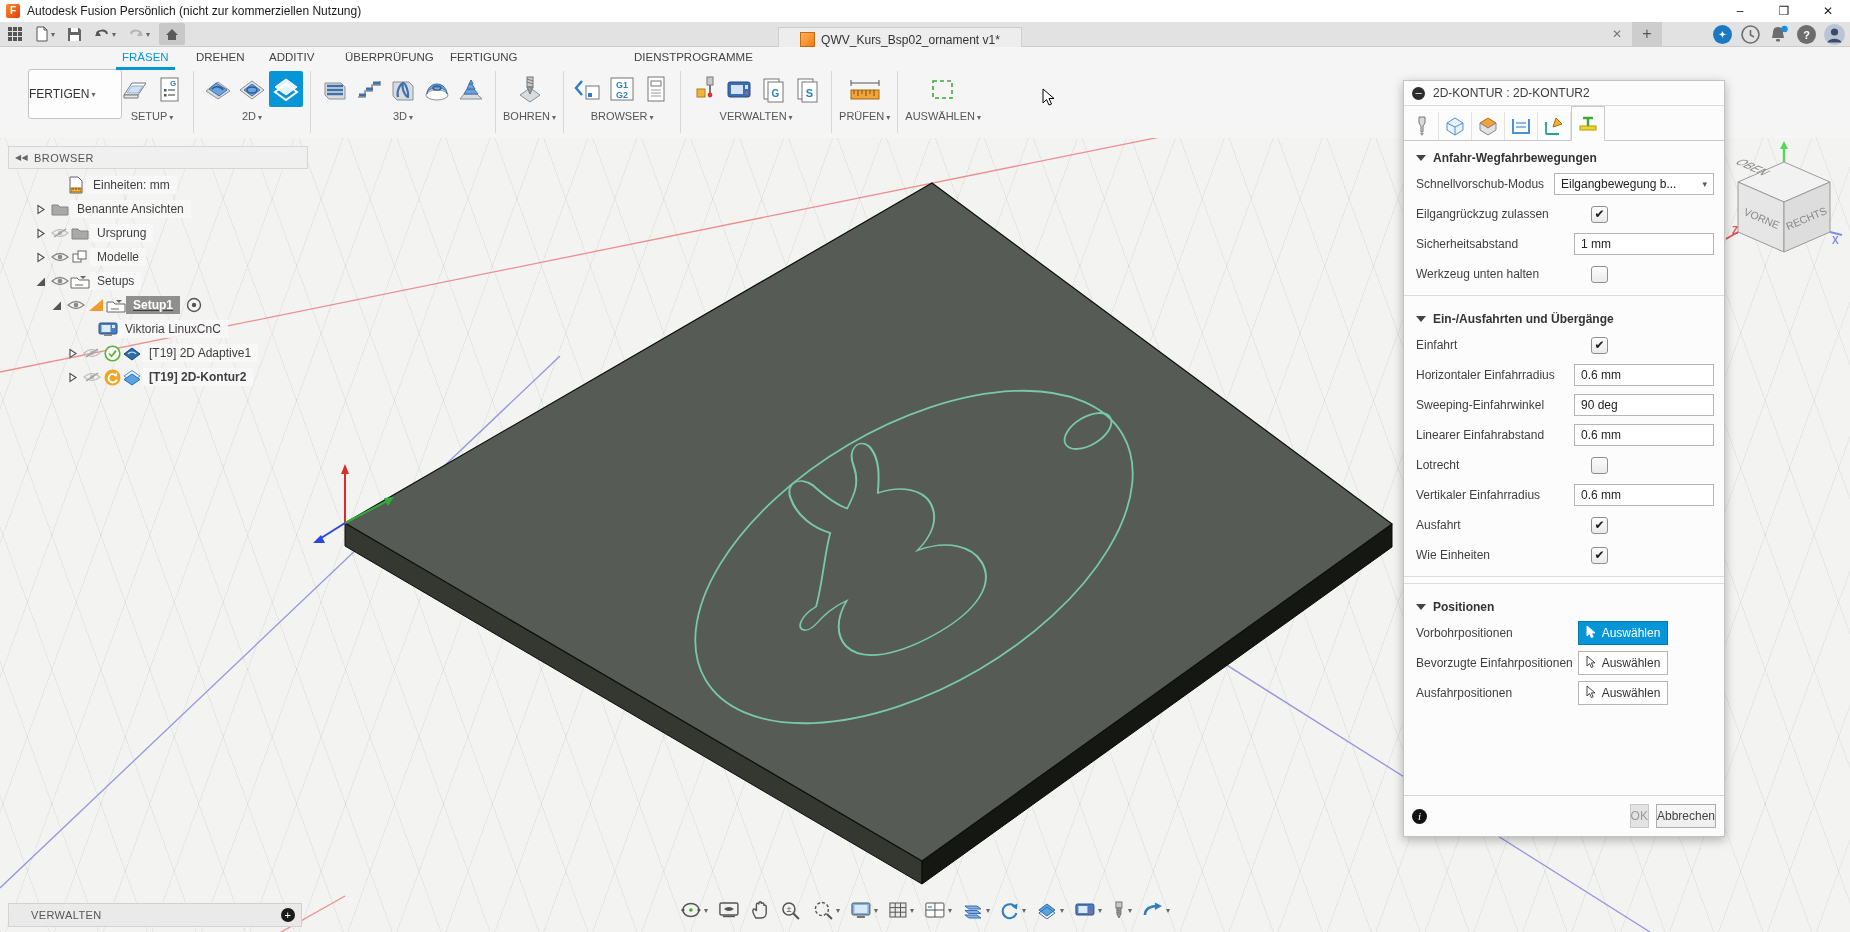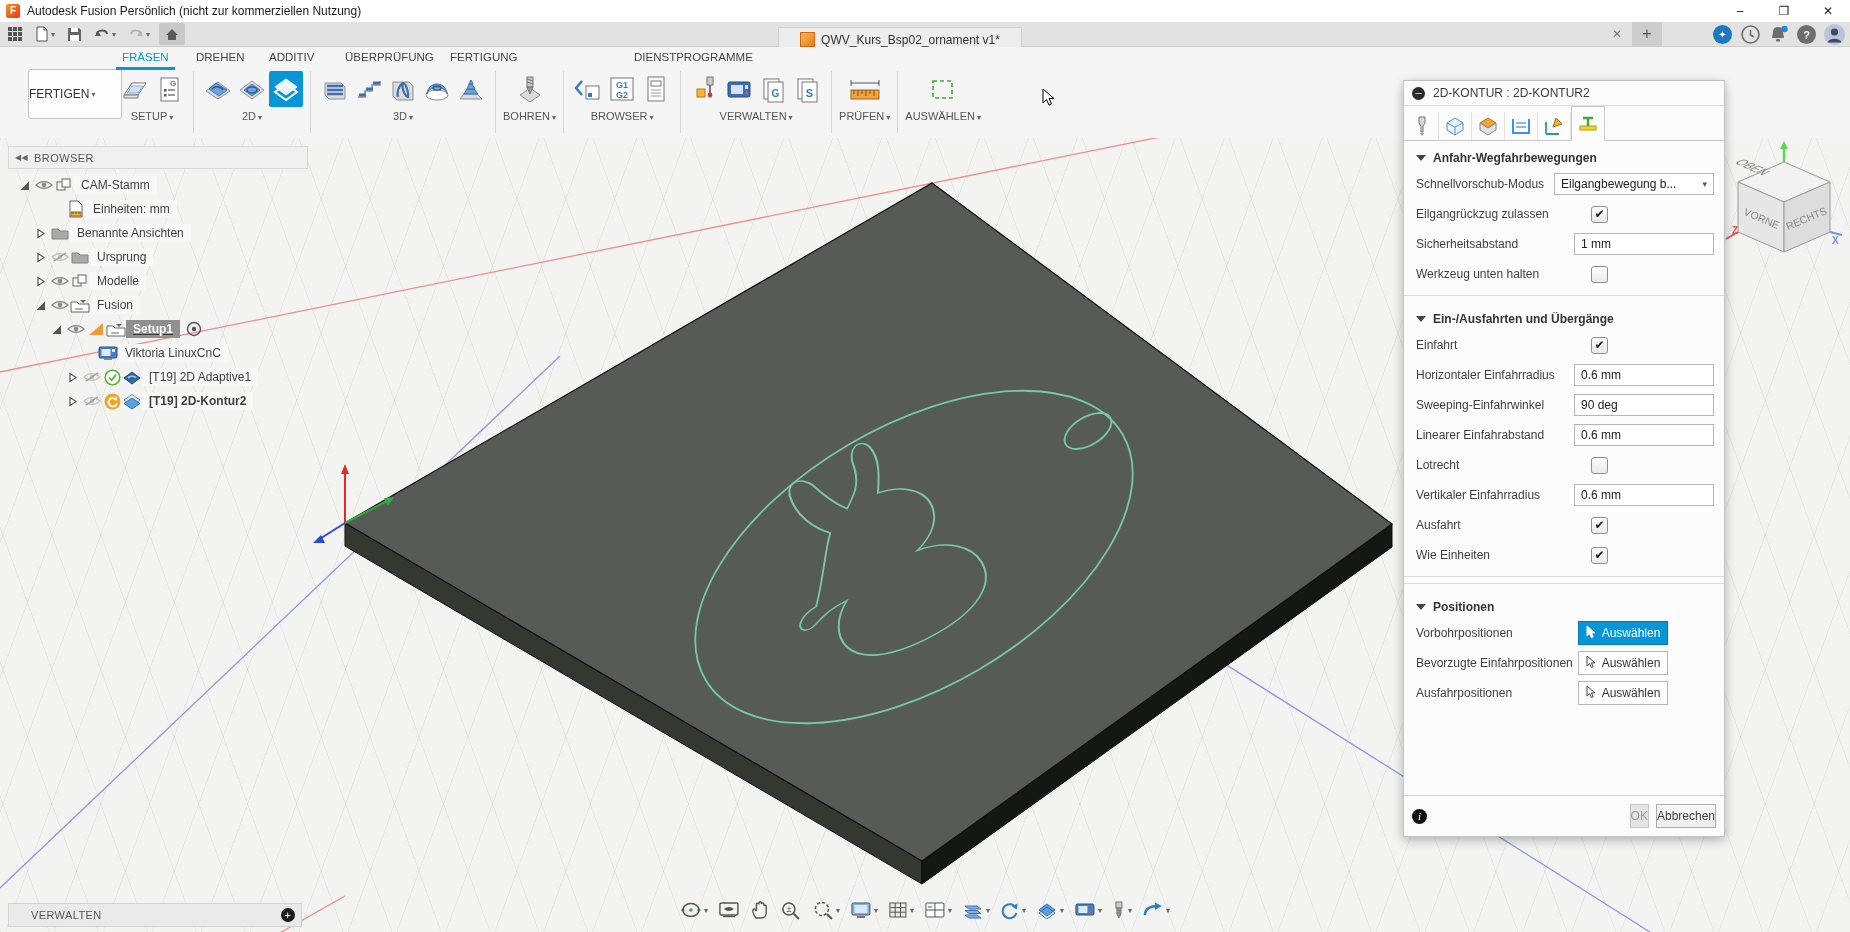--- a/index.html
+++ b/index.html
@@ -496,44 +496,20 @@
     <path d="M313 405 L321 397 L325 405 Z" fill="#2b49d8"></path>
   </g>
       </svg>
 
     <div class="browser">
       <div class="panel-bar">
         <span style="margin:0 6px;font-size:8px;color:#666;">◀◀</span>
         <span class="bar-title">BROWSER</span>
       </div>
       <div class="tree" id="tree">
-          <div class="tree-row" style="padding-left: 6px;">
-            <span class="tr-cell">
-              <svg width="11" height="11" viewBox="0 0 11 11">
-                <path d="M10 1.5 L10 10 L1.5 10 Z" fill="#555"></path>
-              </svg>
-            </span>
-            <span class="tr-cell">
-              <span style="display: inline-flex; align-items: center; justify-content: center;">
-                <svg width="18" height="12" viewBox="0 0 18 12">
-                  <path d="M1 6 Q9 -1 17 6 Q9 13 1 6 Z" fill="none" stroke="#8a8a8a" stroke-width="1.3"></path>
-                  <circle cx="9" cy="6" r="2.3" fill="#8a8a8a"></circle>
-                </svg>
-              </span>
-            </span>
-            <span class="tr-cell">
-              <span style="display: inline-flex; align-items: center; justify-content: center;">
-                <svg width="18" height="18" viewBox="0 0 18 18">
-                  <rect x="2" y="6" width="8" height="8" fill="#fff" stroke="#666"></rect>
-                  <rect x="7" y="3" width="8" height="8" fill="#fff" stroke="#666"></rect>
-                </svg>
-              </span>
-            </span>
-            <span class="tree-label">CAM-Stamm</span>
-          </div>
           <div class="tree-row" style="padding-left: 38px;">
             <span class="tr-cell"></span>
             <span class="tr-cell">
               <span style="display: inline-flex; align-items: center; justify-content: center;">
                 <svg width="16" height="18" viewBox="0 0 16 18">
                   <path d="M2 1 L10 1 L14 5 L14 17 L2 17 Z" fill="#fff" stroke="#666"></path>
                   <rect x="3" y="12" width="10" height="4" fill="#f2b33d" stroke="#a06a10"></rect>
                   <path d="M5 12 L5 14 M8 12 L8 14 M11 12 L11 14" stroke="#7a4e08"></path>
                 </svg>
               </span>
@@ -619,21 +595,21 @@
             </span>
             <span class="tr-cell">
               <span style="display: inline-flex; align-items: center; justify-content: center;">
                 <svg width="20" height="15" viewBox="0 0 20 15">
                   <path d="M1 4 L7 4 L9 6 L19 6 L19 14 L1 14 Z" fill="#fff" stroke="#666"></path>
                   <path d="M10 2 L16 2 L13 5 Z" fill="#666"></path>
                   <path d="M5 11 L13 11" stroke="#666"></path>
                 </svg>
               </span>
             </span>
-            <span class="tree-label">Fusion</span>
+            <span class="tree-label">Setups</span>
           </div>
           <div class="tree-row" style="padding-left: 38px; text-decoration: underline;">
             <span class="tr-cell">
               <svg width="11" height="11" viewBox="0 0 11 11">
                 <path d="M10 1.5 L10 10 L1.5 10 Z" fill="#555"></path>
               </svg>
             </span>
             <span class="tr-cell">
               <span style="display: inline-flex; align-items: center; justify-content: center;">
                 <svg width="18" height="12" viewBox="0 0 18 12">

